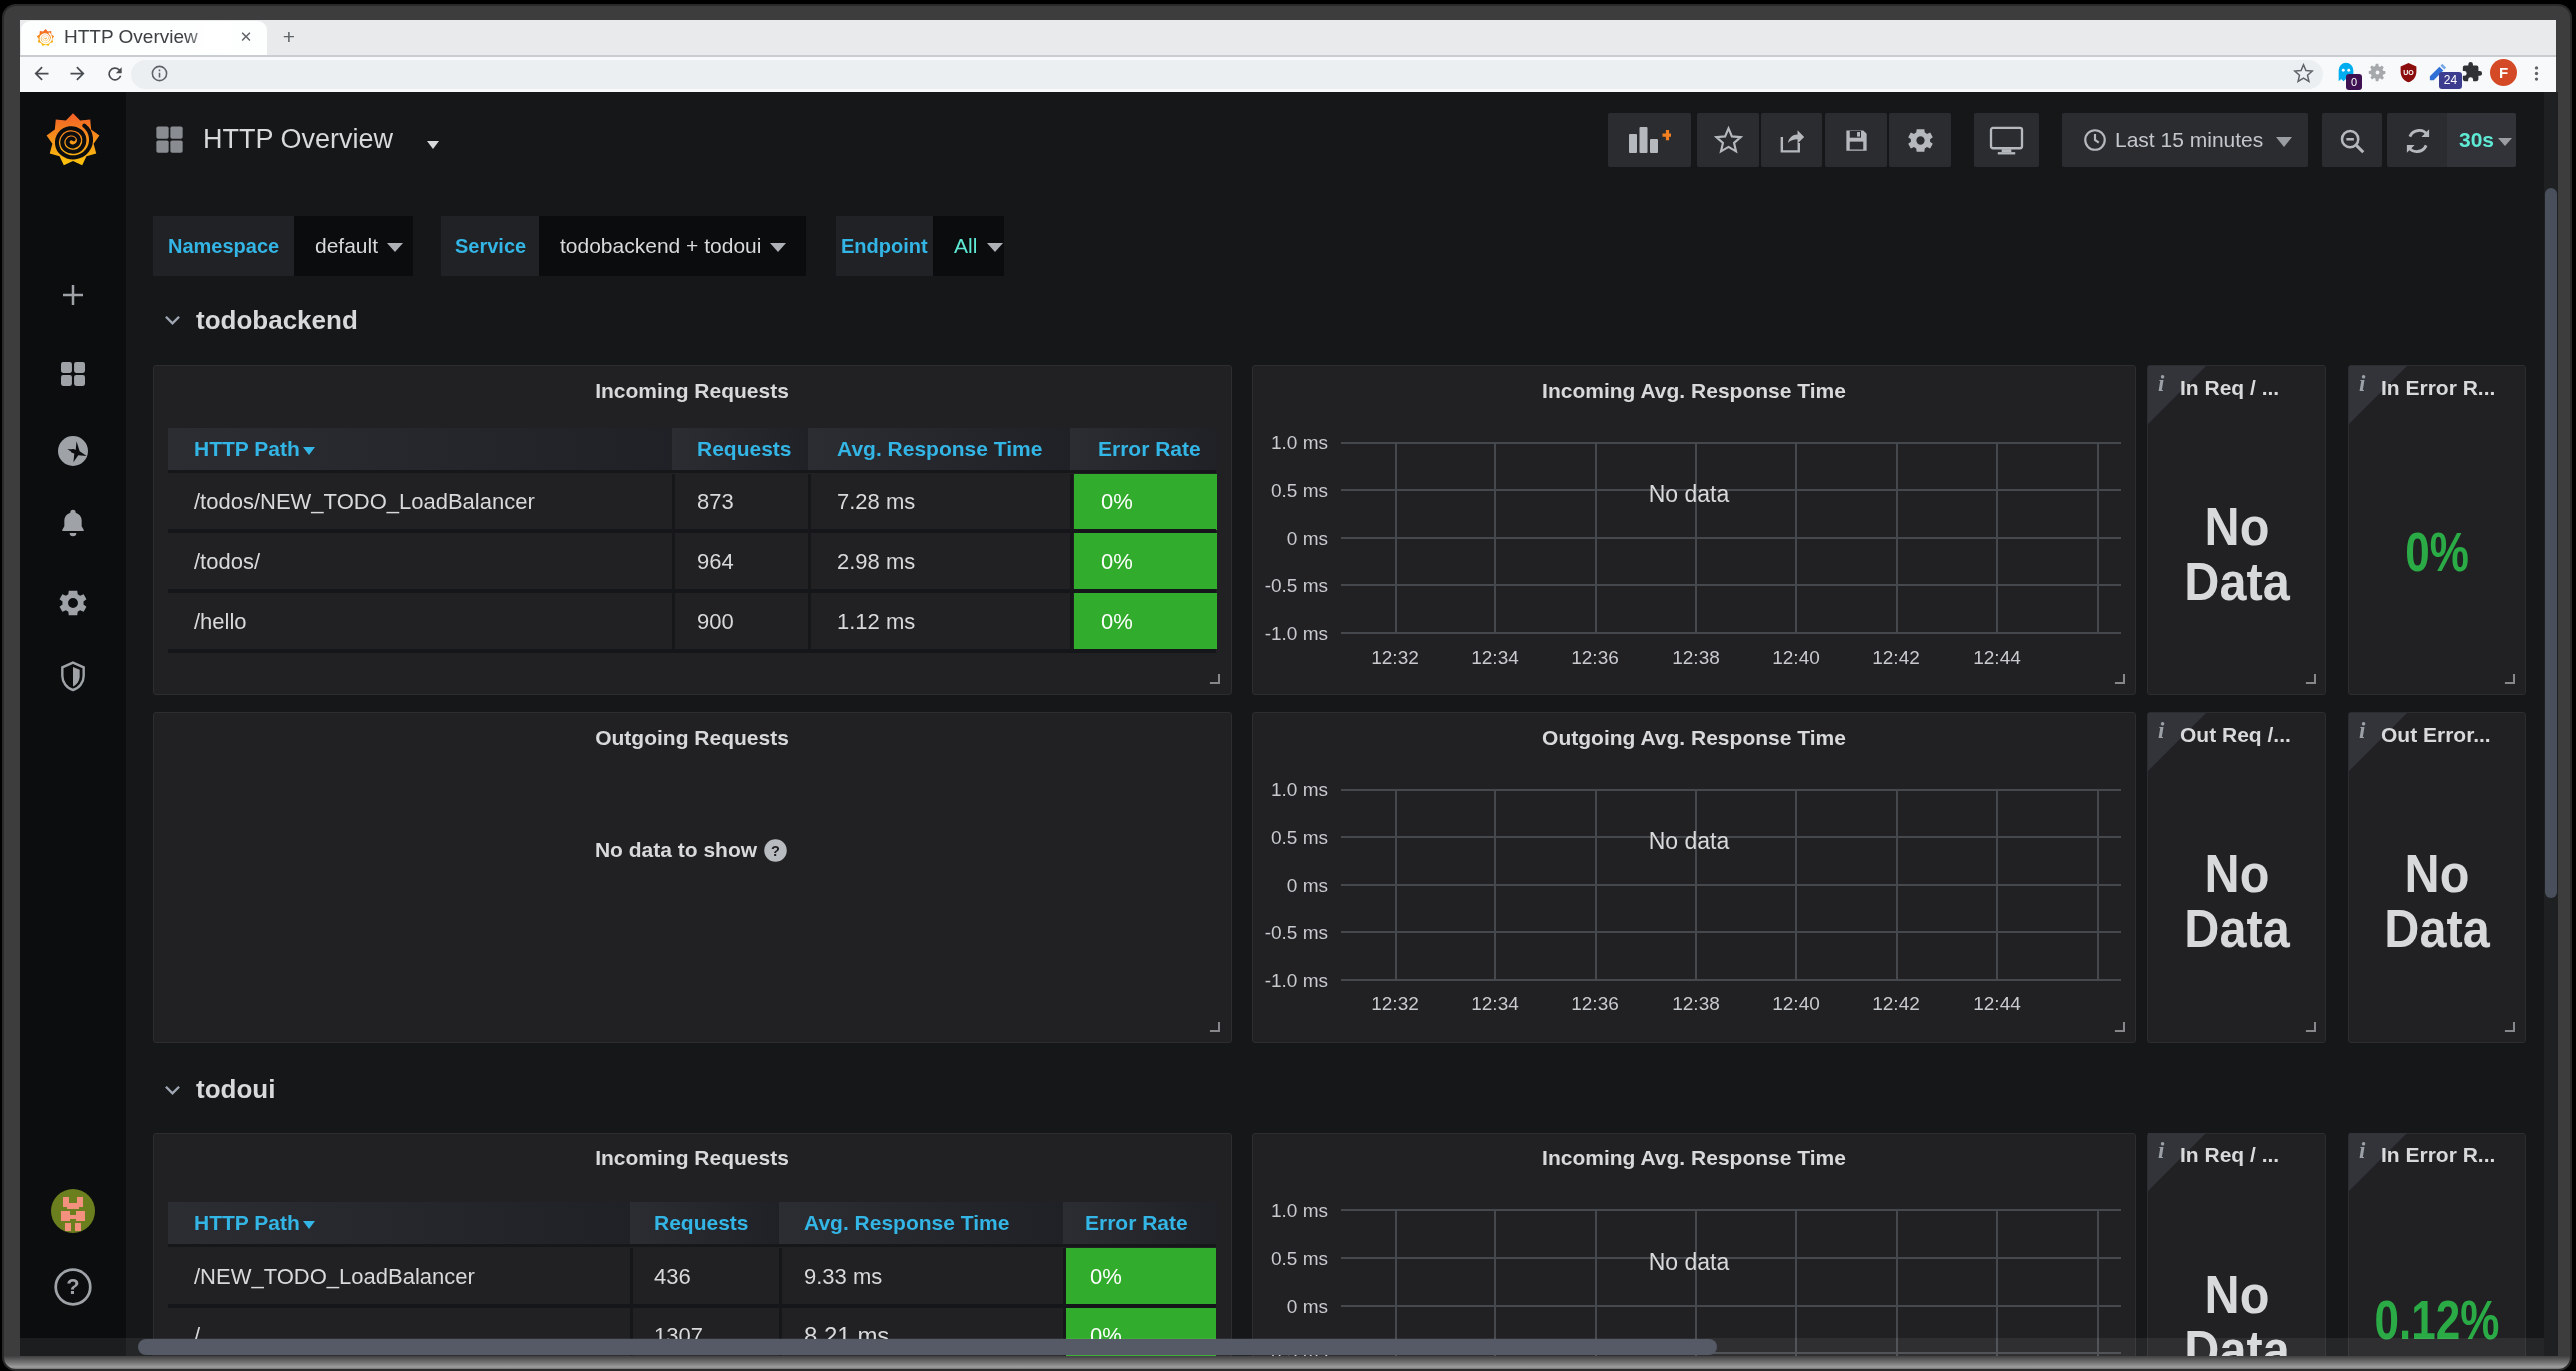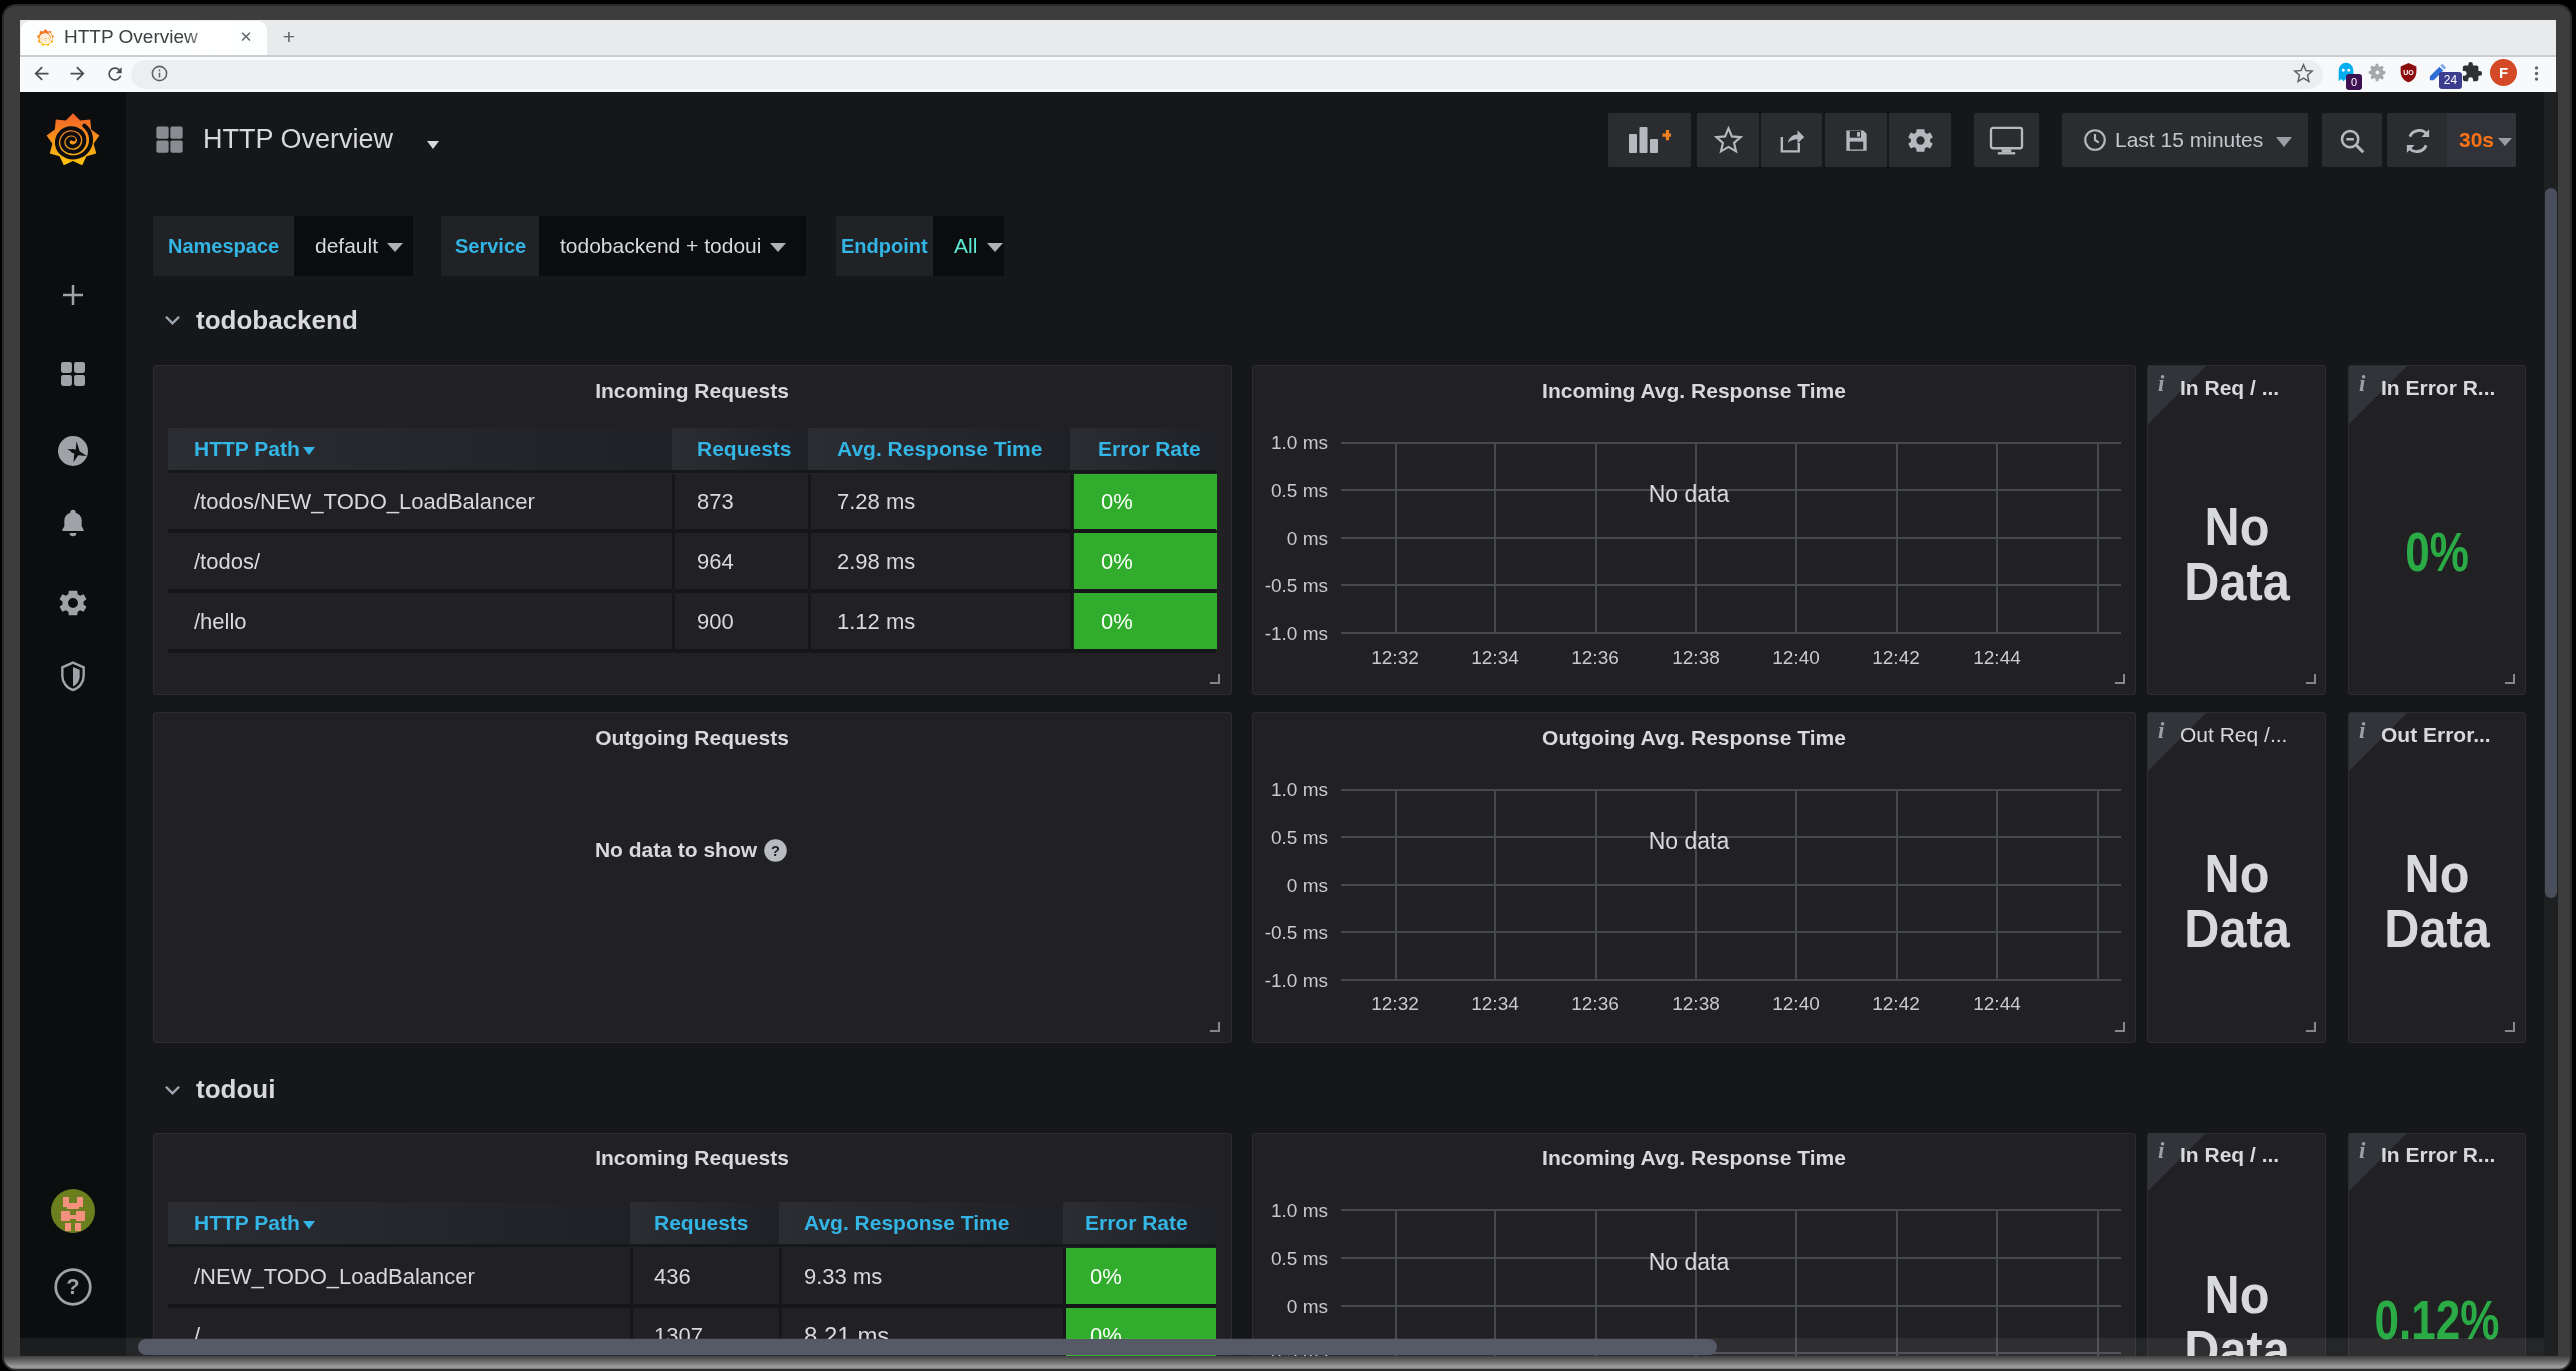--- a/index.html
+++ b/index.html
@@ -261,21 +261,21 @@
       <div style="position:absolute;left:16px;top:13px;">
         <svg width="30" height="30" viewBox="0 0 24 24">
           <path d="M19.8 7.5A8 8 0 0 0 5.5 8.5" fill="none" stroke="#b5b9bd" stroke-width="2.3"></path>
           <path d="M20.9 2.6v6.2h-6.2z" fill="#b5b9bd"></path>
           <path d="M4.2 16.5a8 8 0 0 0 14.3-1" fill="none" stroke="#b5b9bd" stroke-width="2.3"></path>
           <path d="M3.1 21.4v-6.2h6.2z" fill="#b5b9bd"></path>
         </svg>
       </div>
     </div>
 <div style="position:absolute;left:2443px;top:107px;width:69px;height:54px;background:#323338;border-radius:0 2px 2px 0;"></div>
-<div style="position:absolute;left:2455px;top:119px;height:30px;line-height:30px;font-size:21px;color:#f97316;font-weight:700;white-space:nowrap;">30s</div>
+<div style="position:absolute;left:2455px;top:119px;height:30px;line-height:30px;font-size:21px;color:#5eead4;font-weight:700;white-space:nowrap;">30s</div>
 <div style="position:absolute;left:2494px;top:132px;width:0;height:0;border-left:7px solid transparent;border-right:7px solid transparent;border-top:8px solid #9a9ea3;"></div>
 <div style="position:absolute;left:149px;top:210px;width:142px;height:60px;background:#202226;"></div>
 <div style="position:absolute;left:164px;top:226px;height:29px;line-height:29px;font-size:20px;color:#33b5e5;font-weight:700;white-space:nowrap;">Namespace</div>
 <div style="position:absolute;left:290px;top:210px;width:119px;height:60px;background:#0b0c0e;"></div>
 <div style="position:absolute;left:311px;top:225px;height:30px;line-height:30px;font-size:21px;color:#d8d9da;font-weight:400;white-space:nowrap;">default</div>
 <div style="position:absolute;left:383px;top:237px;width:0;height:0;border-left:8px solid transparent;border-right:8px solid transparent;border-top:9px solid #aeb2b7;"></div>
 <div style="position:absolute;left:437px;top:210px;width:99px;height:60px;background:#202226;"></div>
 <div style="position:absolute;left:451px;top:226px;height:29px;line-height:29px;font-size:20px;color:#33b5e5;font-weight:700;white-space:nowrap;">Service</div>
 <div style="position:absolute;left:535px;top:210px;width:267px;height:60px;background:#0b0c0e;"></div>
 <div style="position:absolute;left:556px;top:225px;height:30px;line-height:30px;font-size:21px;color:#d8d9da;font-weight:400;white-space:nowrap;">todobackend + todoui</div>
@@ -419,21 +419,21 @@
         <circle cx="12" cy="12" r="10" fill="#b8bcc0"></circle>
         <text x="12" y="16.5" font-size="13" font-weight="bold" fill="#212124" text-anchor="middle" font-family="Liberation Sans">?</text>
       </svg>
     </div>
 <div style="position:absolute;left:2143px;top:706px;width:179px;height:331px;background:#212124;border:1px solid #2c2d30;border-radius:3px;"></div>
 <div style="position:absolute;left:2144px;top:707px;width:0;height:0;border-top:58px solid #32343a;border-right:58px solid transparent;"></div>
 <div style="position:absolute;left:2154px;top:712px;font-size:23px;font-weight:700;font-style:italic;color:#9aa0a6;font-family:'Liberation Serif',serif;">i</div>
 <svg style="position:absolute;left:2301px;top:1015px;" width="11" height="11" viewBox="0 0 12 12">
       <path d="M1 11h10V1" fill="none" stroke="#85878a" stroke-width="2.4"></path>
     </svg>
-<div style="position:absolute;left:2176px;top:714px;height:30px;line-height:30px;font-size:21px;color:#d8d9da;font-weight:400;white-space:nowrap;">Out Req /...</div>
+<div style="position:absolute;left:2176px;top:714px;height:30px;line-height:30px;font-size:21px;color:#d8d9da;font-weight:700;white-space:nowrap;">Out Req /...</div>
 <div style="position:absolute;left:1934px;width:598px;text-align:center;top:831px;height:72px;line-height:72px;font-size:54px;font-weight:700;color:#d8d9da;transform:scaleX(0.9);white-space:nowrap;">No</div>
 <div style="position:absolute;left:1934px;width:598px;text-align:center;top:886px;height:72px;line-height:72px;font-size:54px;font-weight:700;color:#d8d9da;transform:scaleX(0.9);white-space:nowrap;">Data</div>
 <div style="position:absolute;left:2344px;top:706px;width:178px;height:331px;background:#212124;border:1px solid #2c2d30;border-radius:3px;"></div>
 <div style="position:absolute;left:2345px;top:707px;width:0;height:0;border-top:58px solid #32343a;border-right:58px solid transparent;"></div>
 <div style="position:absolute;left:2355px;top:712px;font-size:23px;font-weight:700;font-style:italic;color:#9aa0a6;font-family:'Liberation Serif',serif;">i</div>
 <svg style="position:absolute;left:2500px;top:1015px;" width="11" height="11" viewBox="0 0 12 12">
       <path d="M1 11h10V1" fill="none" stroke="#85878a" stroke-width="2.4"></path>
     </svg>
 <div style="position:absolute;left:2377px;top:714px;height:30px;line-height:30px;font-size:21px;color:#d8d9da;font-weight:700;white-space:nowrap;">Out Error...</div>
 <div style="position:absolute;left:2134px;width:598px;text-align:center;top:831px;height:72px;line-height:72px;font-size:54px;font-weight:700;color:#d8d9da;transform:scaleX(0.9);white-space:nowrap;">No</div>

